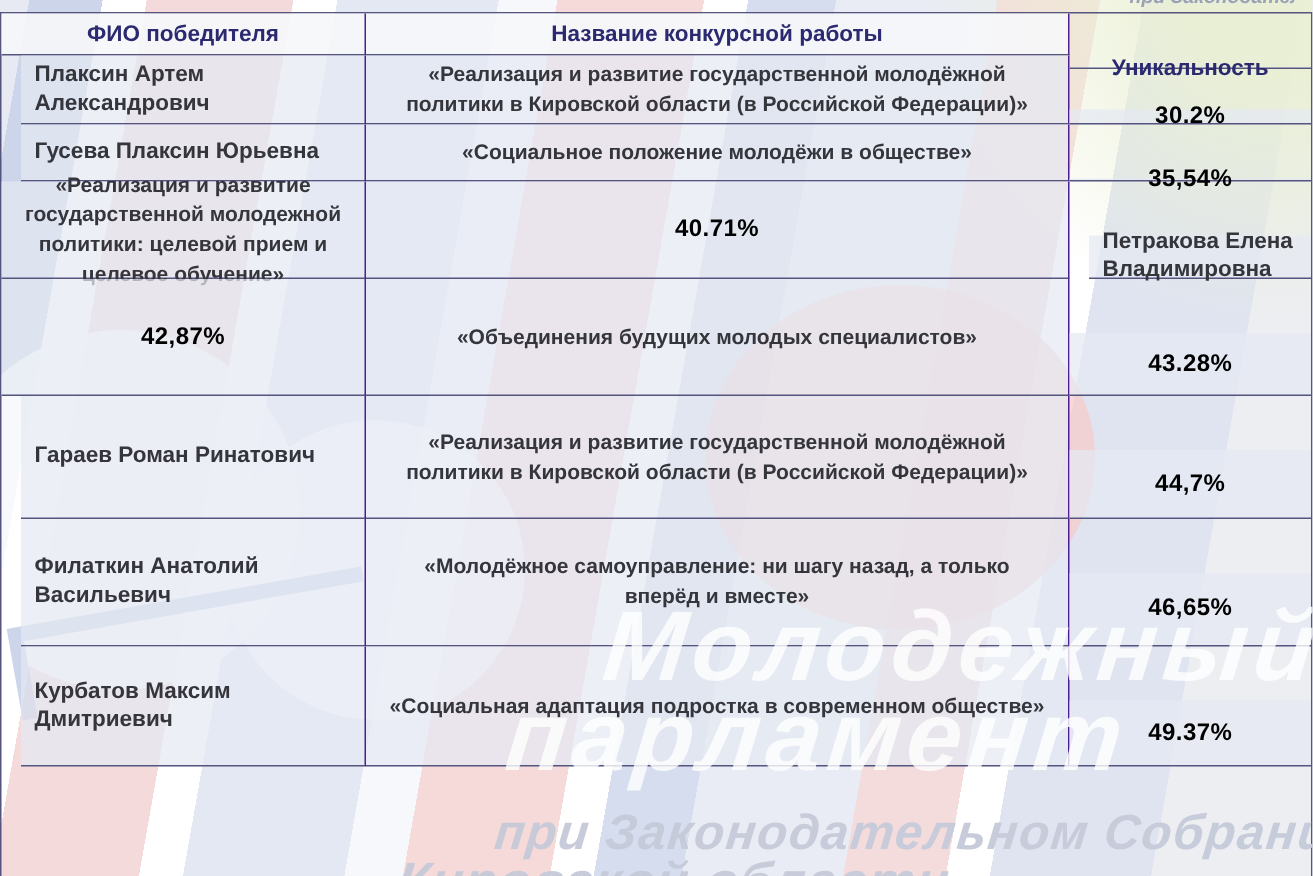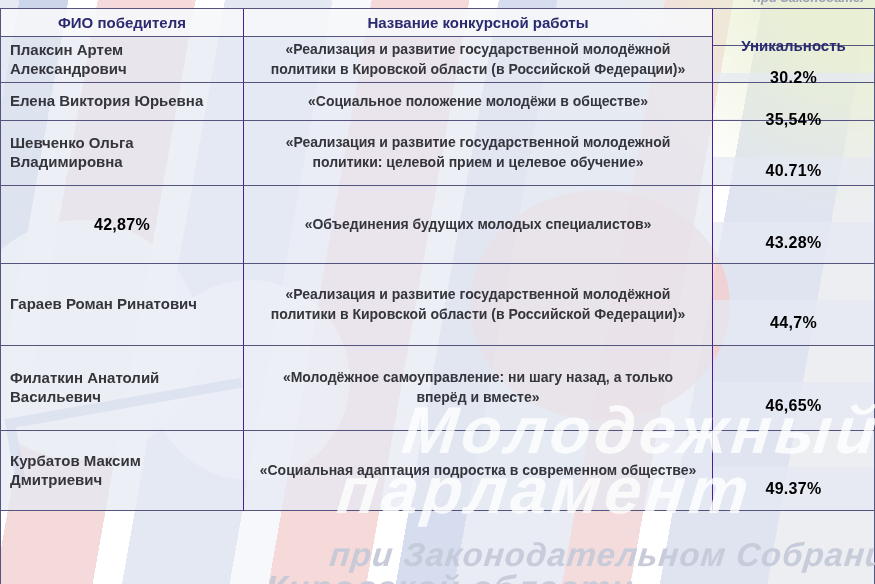--- a/index.html
+++ b/index.html
@@ -51,21 +51,21 @@
     border-right:1px solid #4c1d95;border-bottom:1px solid #54547f;
     background:rgba(229,233,243,0.72);
     display:flex;align-items:center;
     color:#35353c;font-weight:bold;
   }
   .cell:nth-child(3n){border-right:none;margin-top:36px;}
   .cell.head{
     background:rgba(246,247,250,0.9);
     color:#2b2a70;justify-content:center;text-align:center;font-size:15px;
   }
-  .cell.name{font-size:15px;padding:2px 6px 2px 9px;line-height:1.25;}
+  .cell.name{font-size:15px;padding:2px 6px 2px 9px;line-height:1.25;margin-left:13px;}
   .cell.work{font-size:14px;justify-content:center;text-align:center;padding:3px 14px;line-height:1.4;}
   .cell.pct{font-size:16px;justify-content:center;letter-spacing:0.3px;color:#000000;}
   
   .wm{position:absolute;z-index:2;pointer-events:none;font-style:italic;font-weight:bold;white-space:nowrap;}
   .wm.big1{right:-6px;top:392px;font-size:66px;letter-spacing:4px;color:rgba(255,255,255,0.8);transform:skewX(-6deg);}
   .wm.big2{left:338px;top:452px;font-size:66px;letter-spacing:4px;color:rgba(255,255,255,0.8);transform:skewX(-6deg);}
   .wm.gray1{left:330px;top:536px;font-size:33px;letter-spacing:1px;color:rgba(197,201,216,0.95);transform:skewX(-6deg);}
   .wm.gray2{left:265px;top:568px;font-size:35px;letter-spacing:1px;color:rgba(197,201,216,0.95);transform:skewX(-6deg);}
   .top-frag{
     position:absolute;top:0;right:12px;width:110px;height:6px;overflow:hidden;z-index:2;pointer-events:none;
@@ -90,28 +90,28 @@
 
 <div class="tbl">
   <div class="cell head">ФИО победителя</div>
   <div class="cell head">Название конкурсной работы</div>
   <div class="cell head">Уникальность</div>
 
   <div class="cell name">Плаксин Артем Александрович</div>
   <div class="cell work">«Реализация и развитие государственной молодёжной политики в Кировской области (в Российской Федерации)»</div>
   <div class="cell pct">30.2%</div>
 
-  <div class="cell name">Елена Виктория Юрьевна</div>
+  <div class="cell name">Гусева Плаксин Юрьевна</div>
   <div class="cell work">«Социальное положение молодёжи в обществе»</div>
   <div class="cell pct">35,54%</div>
 
-  <div class="cell name">Шевченко Ольга Владимировна</div>
   <div class="cell work">«Реализация и развитие государственной молодежной политики: целевой прием и целевое обучение»</div>
   <div class="cell pct">40.71%</div>
 
+  <div class="cell name">Петракова Елена Владимировна</div>
   <div class="cell pct">42,87%</div>
 
   <div class="cell work">«Объединения будущих молодых специалистов»</div>
   <div class="cell pct">43.28%</div>
 
   <div class="cell name">Гараев Роман Ринатович</div>
   <div class="cell work">«Реализация и развитие государственной молодёжной политики в Кировской области (в Российской Федерации)»</div>
   <div class="cell pct">44,7%</div>
 
   <div class="cell name">Филаткин Анатолий Васильевич</div>

